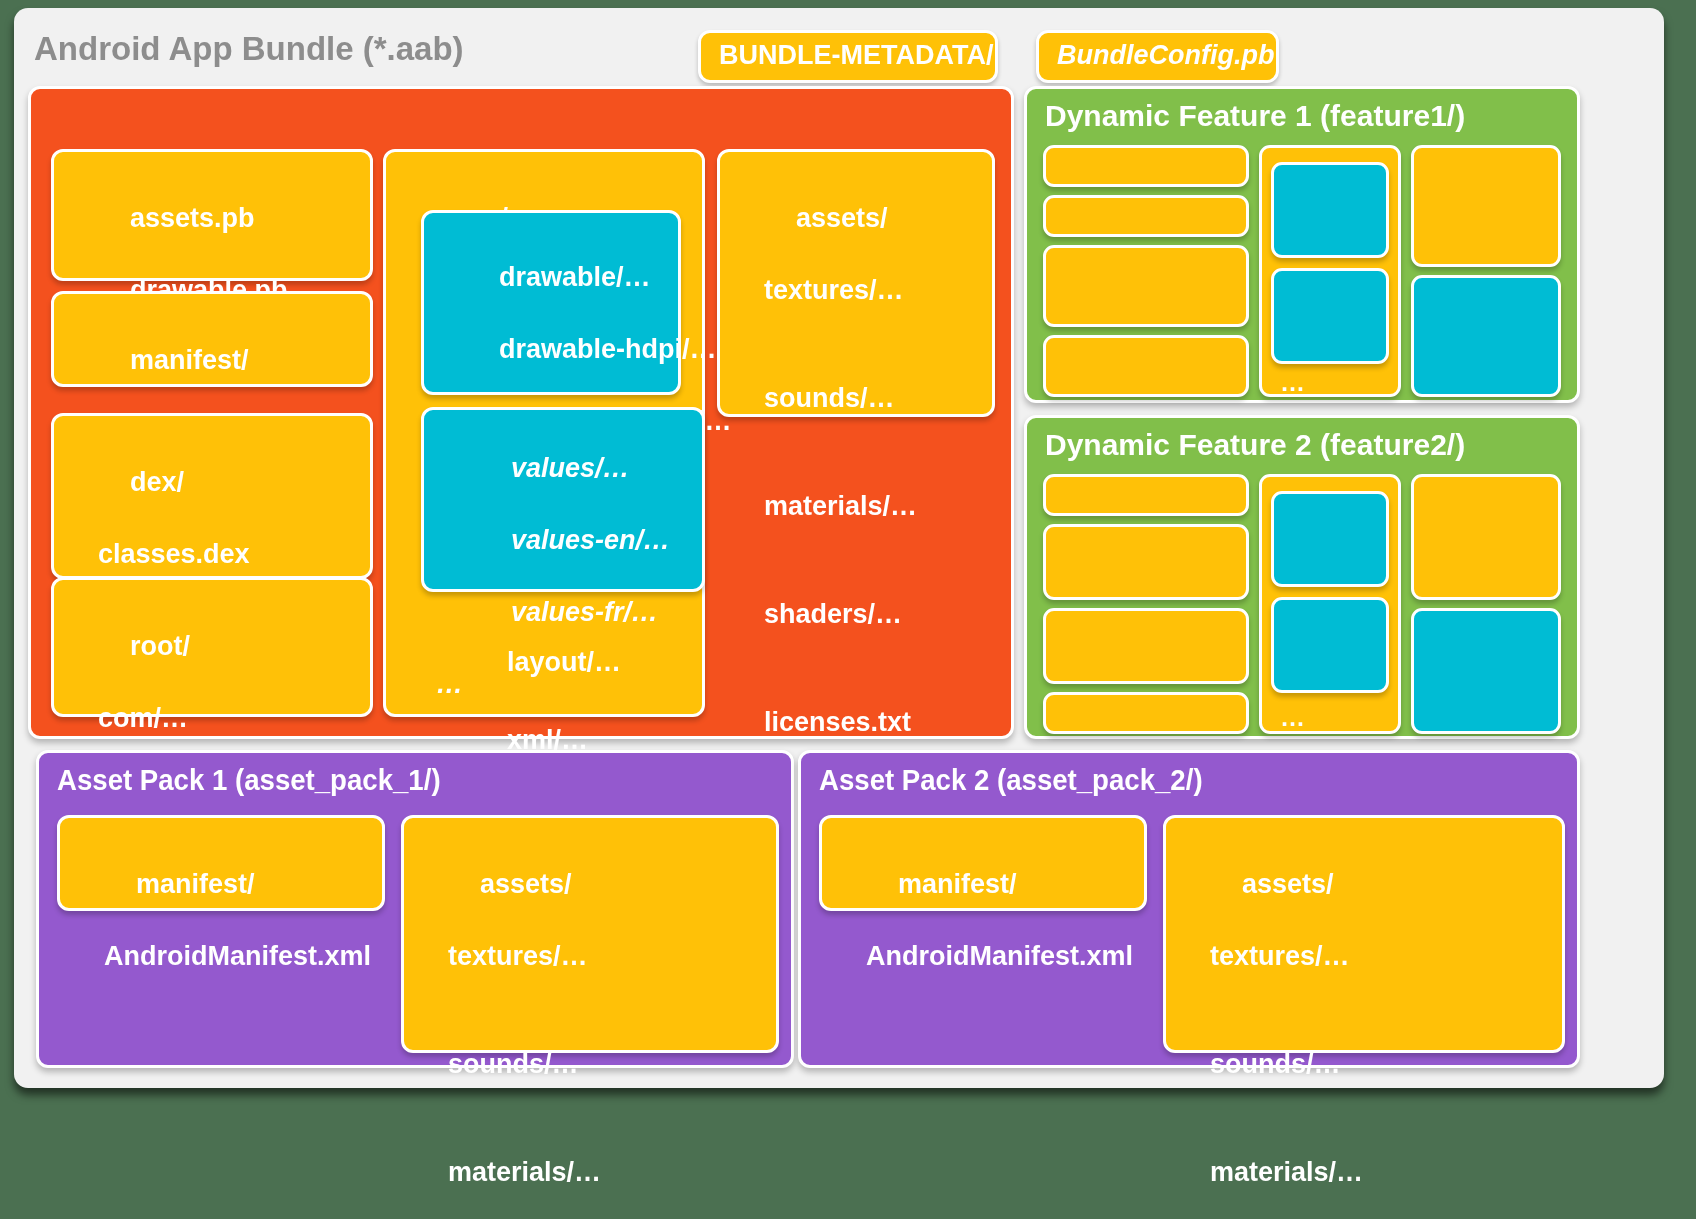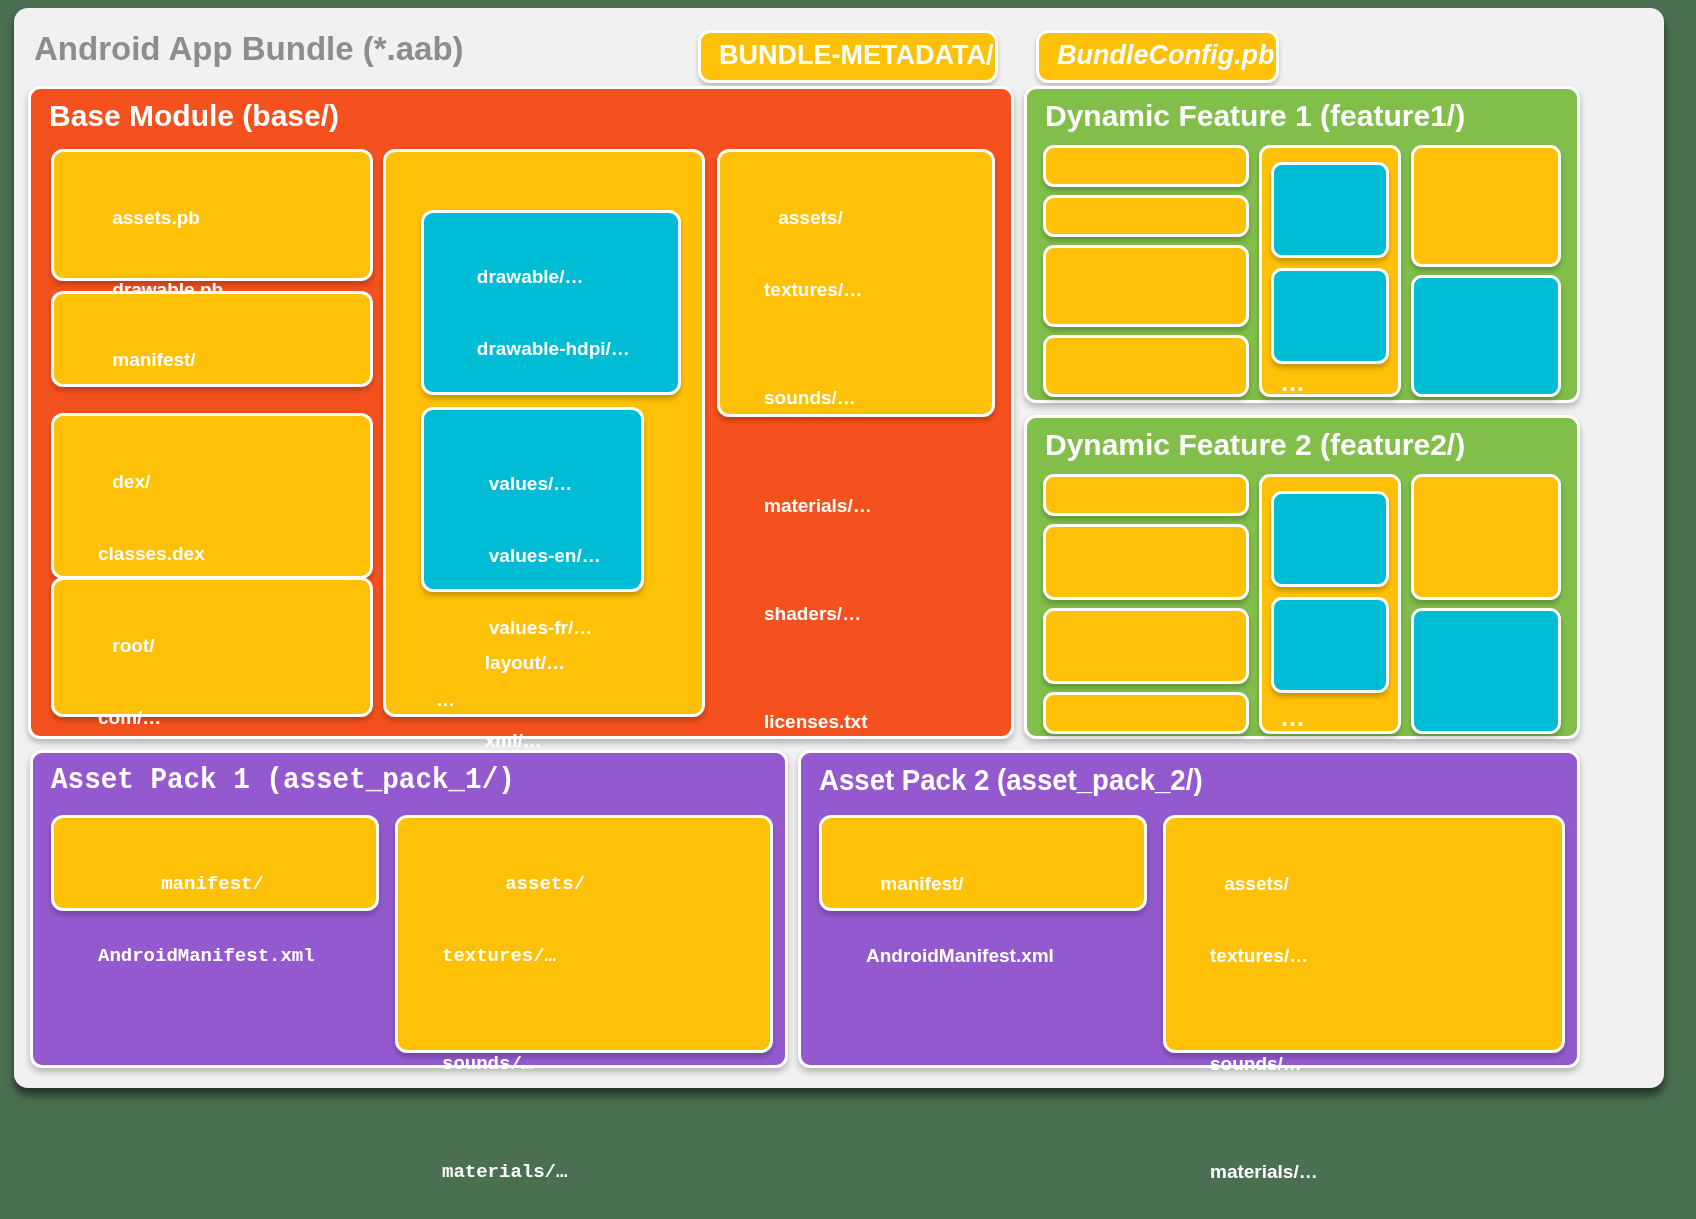--- a/index.html
+++ b/index.html
@@ -50,29 +50,29 @@
     color:#ffffff;font-weight:bold;font-size:30px;
     white-space:nowrap;
   }
   .group-title.condensed{
     font-stretch:condensed;transform:scaleX(.92);transform-origin:left top;
   }
 
   .base{left:14px;top:78px;width:986px;height:653px;background:#f4511e;}
   .df1 {left:1010px;top:78px;width:556px;height:317px;background:#81bf4a;}
   .df2 {left:1010px;top:407px;width:556px;height:324px;background:#81bf4a;}
-  .ap1 {left:16px;top:742px;width:758px;height:318px;background:#9459ce;font-family:Liberation Mono, monospace;}
+  .ap1 {left:22px;top:742px;width:758px;height:318px;background:#9459ce;}
   .ap2 {left:784px;top:742px;width:782px;height:318px;background:#9459ce;}
 
   
   .card{
     position:absolute;box-sizing:border-box;
     border:3px solid #ffffff;border-radius:12px;
     box-shadow:0 4px 5px rgba(0,0,0,.22);
-    color:#ffffff;font-weight:bold;font-size:19px;
+    color:#ffffff;font-weight:bold;font-size:27px;
     line-height:36px;
     padding:12px 16px;
     white-space:pre;
   }
   .yellow{background:#ffc107;}
   .cyan{background:#00bcd4;}
 
   .card .ind{display:block;padding-left:28px;}
   .card .dots{display:block;letter-spacing:2px;}
   .card .dots.ind{padding-left:28px;}
@@ -100,21 +100,20 @@
 
   <div class="bundle">
 
     <div class="bundle-header">
       <div class="bundle-title">Android App Bundle (*.aab)</div>
       <div class="meta-pill" id="pill-metadata">BUNDLE-METADATA/</div>
       <div class="meta-pill" id="pill-config">BundleConfig.pb</div>
     </div>
 
     <div class="group base">
-      <div class="group-title">Base Module (base/)</div>
 
       <div class="card yellow b-c1" style="top:60px;width:322px;height:132px;">
         <span>assets.pb</span><br>
         <span>drawable.pb</span><br>
         <span>native.pb</span>
       </div>
 
       <div class="card yellow b-c1" style="top:202px;width:322px;height:96px;">
         <span>manifest/</span>
         <span class="ind">AndroidManifest.xml</span>
@@ -136,21 +135,21 @@
       <div class="card yellow b-c2" style="top:60px;width:322px;height:568px;padding:12px 14px;">
         <span>res/</span>
 
         <div class="card cyan" style="left:35px;top:58px;width:260px;height:185px;padding:10px 0;">
           <span>drawable/…</span><br>
           <span>drawable-hdpi/…</span><br>
           <span>drawable-xhdpi/…</span>
           <span class="dots">…</span>
         </div>
 
-        <div class="card cyan" style="left:35px;top:255px;width:223px;height:185px;padding:20px 12px;">
+        <div class="card cyan" style="left:35px;top:255px;width:284px;height:185px;padding:4px 12px;font-style:italic;">
           <span>values/…</span><br>
           <span>values-en/…</span><br>
           <span>values-fr/…</span>
           <span class="dots">…</span>
         </div>
 
         <div style="position:absolute;left:46px;top:452px;line-height:39px;">
           <span>layout/…</span><br>
           <span>xml/…</span>
           <span class="dots">…</span>

